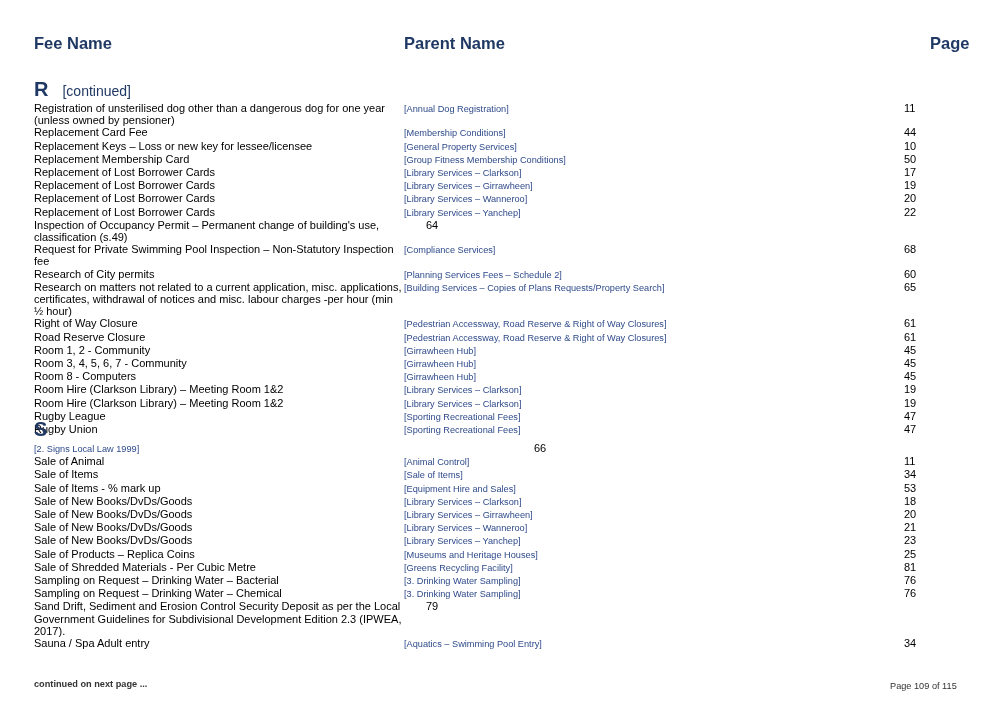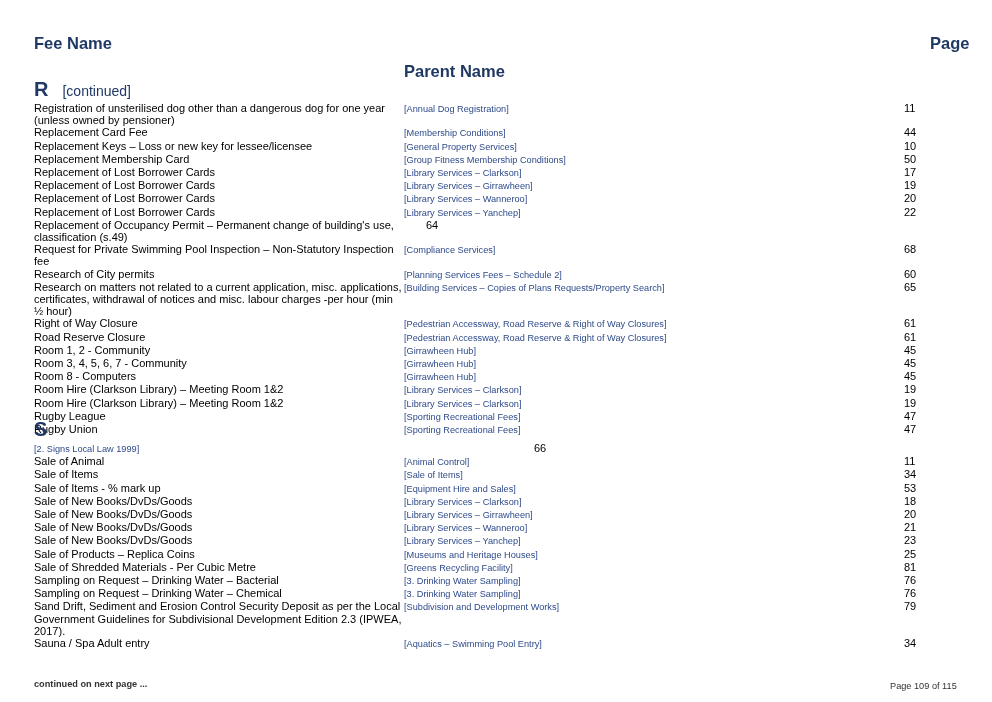--- a/index.html
+++ b/index.html
@@ -1,20 +1,20 @@
 <!DOCTYPE html>
 <html><head>
 <meta charset="utf-8">
 <style>
   html, body { margin: 0; padding: 0; background: #ffffff; }
   body { width: 992px; height: 702px; position: relative; overflow: hidden;
          font-family: "Liberation Sans", sans-serif; color: #000; }
   .hdr { position: absolute; top: 34px; font-size: 16.5px; font-weight: bold; color: #1f3864; }
   .hdr.fee { left: 34px; }
-  .hdr.parent { left: 404px; margin-top: 28px; }
+  .hdr.parent { left: 404px; }
   .hdr.page { left: 930px; }
   .section { position: absolute; left: 34px; width: 930px; }
   .letter-row { height: 24px; display: flex; align-items: baseline; }
   .letter { font-size: 20px; font-weight: bold; color: #1f3864; }
   .cont { font-size: 14px; color: #1f3864; margin-left: 14px; }
   .row { display: flex; font-size: 11px; line-height: 12.2px; }
   .fee-name { width: 370px; color: #000; }
   .parent-name { width: 478px; color: #2e4a8a; font-size: 9.2px; line-height: 12.2px; padding-top: 1px; }
   .page-num { width: 60px; padding-left: 22px; color: #000; }
   .footer-left { position: absolute; left: 34px; top: 679px; font-size: 9.2px; color: #333; font-weight: bold; }
@@ -66,21 +66,21 @@
       <div class="fee-name">Replacement of Lost Borrower Cards</div>
       <div class="parent-name">[Library Services – Wanneroo]</div>
       <div class="page-num">20</div>
     </div>
     <div class="row">
       <div class="fee-name">Replacement of Lost Borrower Cards</div>
       <div class="parent-name">[Library Services – Yanchep]</div>
       <div class="page-num">22</div>
     </div>
     <div class="row">
-      <div class="fee-name">Replacement of Occupancy Permit – Permanent change of building's use, classification (s.49)</div>
+      <div class="fee-name">Inspection of Occupancy Permit – Permanent change of building's use, classification (s.49)</div>
       <div class="page-num">64</div>
     </div>
     <div class="row">
       <div class="fee-name">Request for Private Swimming Pool Inspection – Non-Statutory Inspection fee</div>
       <div class="parent-name">[Compliance Services]</div>
       <div class="page-num">68</div>
     </div>
     <div class="row">
       <div class="fee-name">Research of City permits</div>
       <div class="parent-name">[Planning Services Fees – Schedule 2]</div>
@@ -195,21 +195,20 @@
       <div class="parent-name">[3. Drinking Water Sampling]</div>
       <div class="page-num">76</div>
     </div>
     <div class="row">
       <div class="fee-name">Sampling on Request – Drinking Water – Chemical</div>
       <div class="parent-name">[3. Drinking Water Sampling]</div>
       <div class="page-num">76</div>
     </div>
     <div class="row">
       <div class="fee-name">Sand Drift, Sediment and Erosion Control Security Deposit as per the Local Government Guidelines for Subdivisional Development Edition 2.3 (IPWEA, 2017).</div>
-      <div class="parent-name">[Subdivision and Development Works]</div>
       <div class="page-num">79</div>
     </div>
     <div class="row">
       <div class="fee-name">Sauna / Spa Adult entry</div>
       <div class="parent-name">[Aquatics – Swimming Pool Entry]</div>
       <div class="page-num">34</div>
     </div>
   </div>
 
 <div class="footer-left">continued on next page ...</div>

